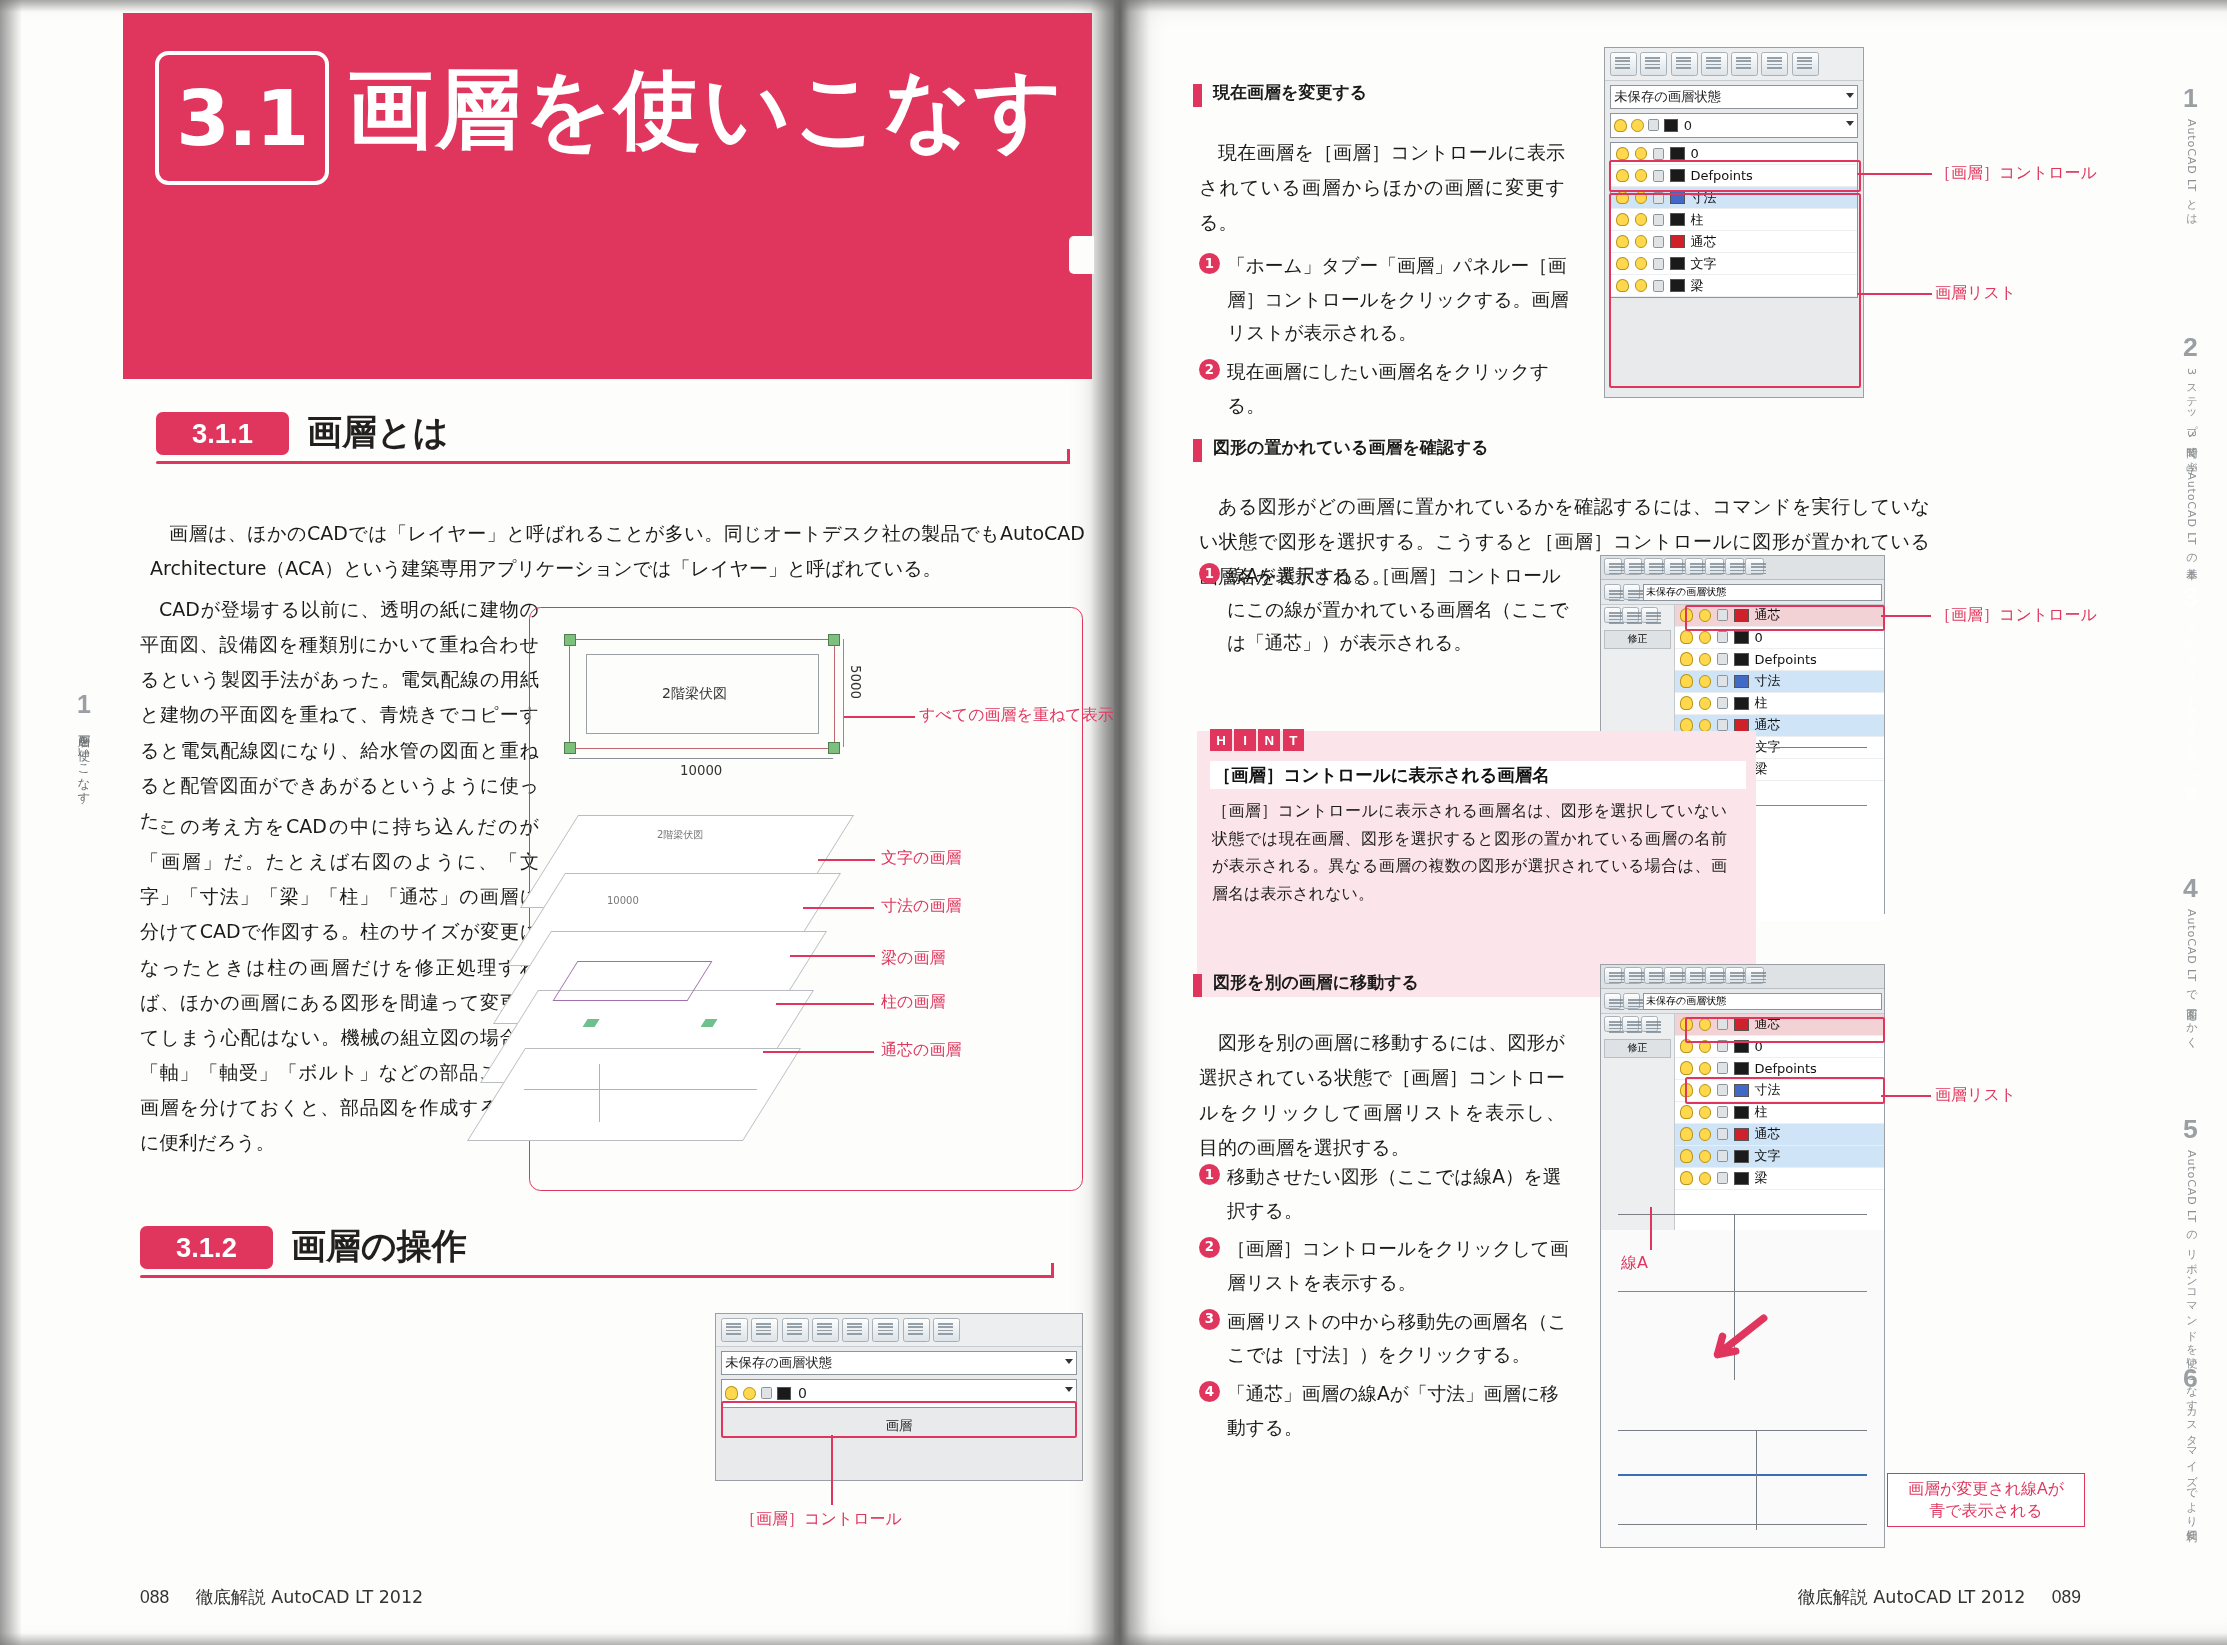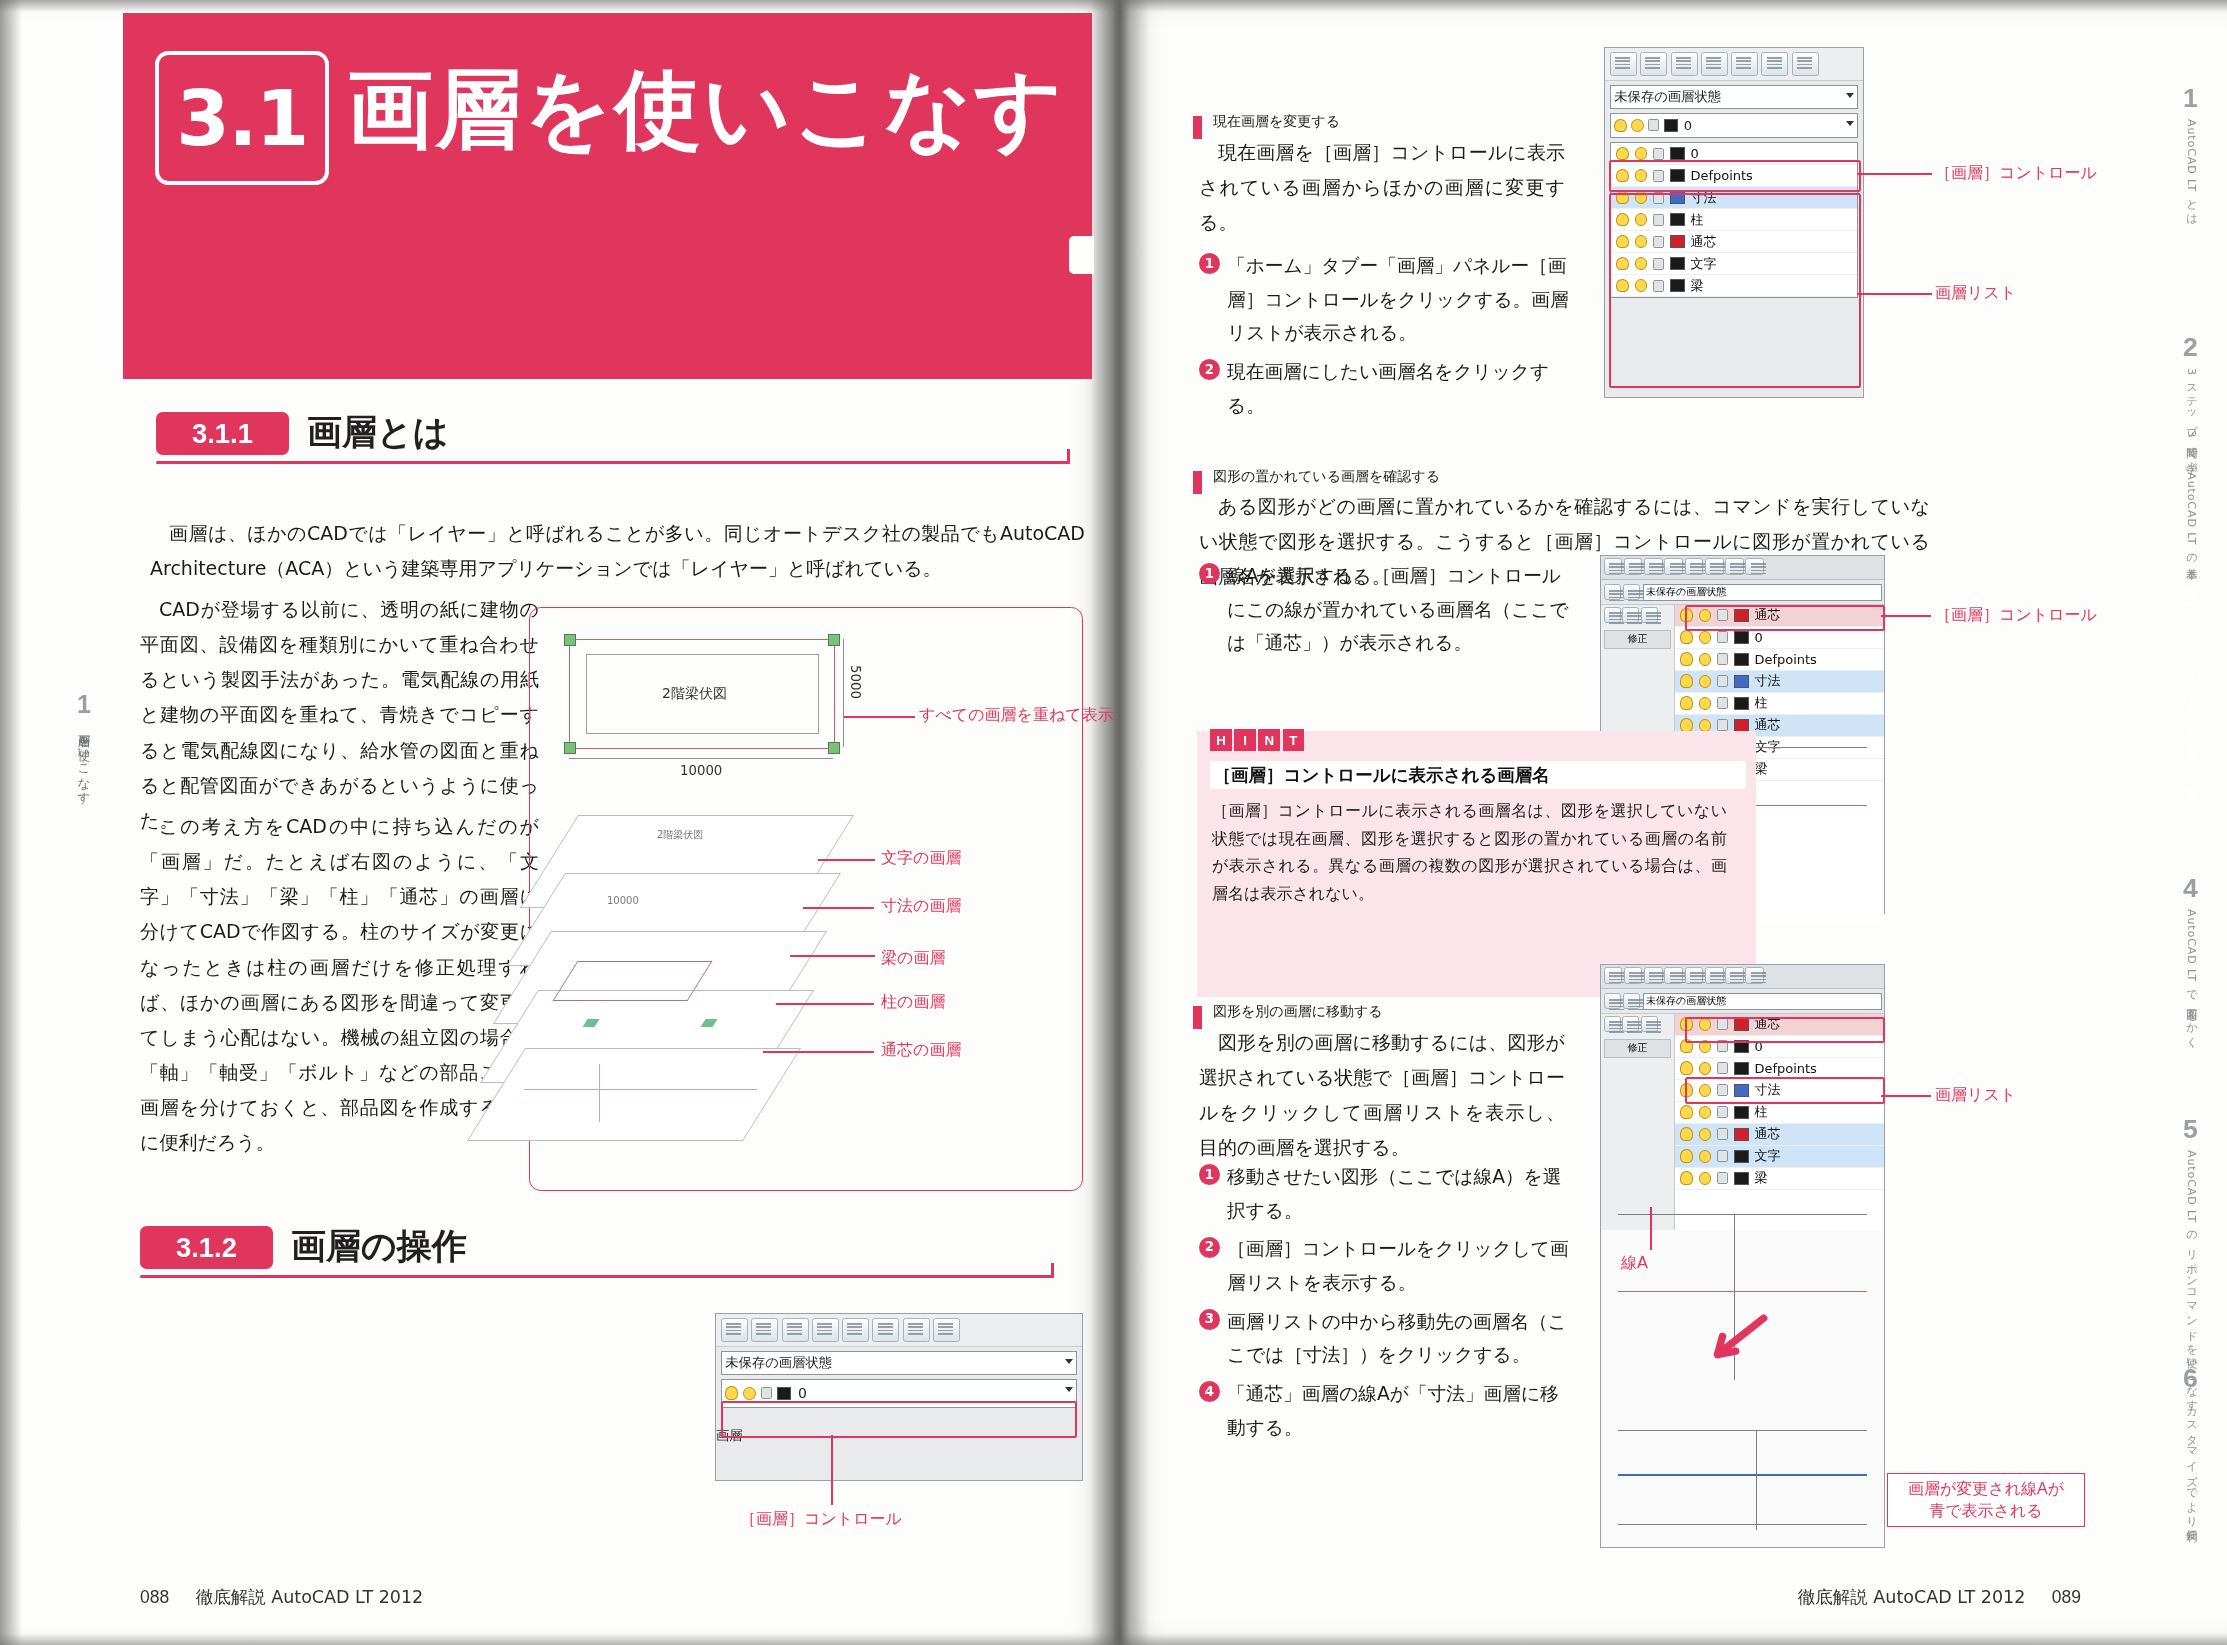--- a/index.html
+++ b/index.html
@@ -40,21 +40,21 @@
       display:flex;align-items:center;justify-content:center;color:#fff;font-size:27.4px;font-weight:bold;}
   .sechead .sectxt{position:absolute;left:151px;top:0;font-size:35px;font-weight:bold;color:#231f20;}
   .sechead .ruleline{position:absolute;left:0;top:52px;width:914px;height:3.3px;background:#e0365e;border-radius:1.7px;}
   .sechead .ruleline:after{content:"";position:absolute;right:0;top:-11.6px;width:3.3px;height:15px;background:#e0365e;}
 
   
   .body-col{position:absolute;font-size:19px;line-height:1.85;color:#1b1b1b;text-align:justify;}
   .ind{text-indent:1em;}
 
   
-  .subhead{position:absolute;font-size:14px;font-weight:normal;color:#1b1b1b;margin-top:32px;}
+  .subhead{position:absolute;font-size:17px;font-weight:bold;color:#1b1b1b;}
   .subhead:before{content:"";position:absolute;left:-20px;top:2.5px;width:9.1px;height:23px;background:#e0365e;}
 
   
   .numlist{position:absolute;font-size:18.7px;line-height:1.8;color:#1b1b1b;}
   .numlist .row{position:relative;padding-left:28px;margin-bottom:5px;}
   .numlist .cir{position:absolute;left:0;top:4.2px;width:21px;height:21px;border-radius:50%;background:#e0365e;color:#fff;
       font-size:13.3px;display:flex;align-items:center;justify-content:center;font-weight:bold;}
 
   
   .panel{position:absolute;background:#e9eaec;border:0.8px solid #9aa0a6;}
@@ -216,21 +216,21 @@
       <span class="caret"></span>
     </div>
     <div class="combo" style="height:26.6px;">
       <span class="bulb"></span>
       <span class="sun" style="margin-left:5px;"></span>
       <span class="lock" style="margin-left:5px;"></span>
       <span class="swatch" style="margin-left:5px;background:#1a1a1a;"></span>
       <span class="jp" style="margin-left:6.6px;font-size:14px;">0</span>
       <span class="caret"></span>
     </div>
-    <div class="jp" style="font-size:13.3px;color:#222;margin-top:19px;">画層</div>
+    <div class="jp" style="text-align:center;font-size:13.3px;color:#222;margin-top:9px;">画層</div>
   </div>
   <div class="redbox" style="left:721px;top:1401px;width:352px;height:33px;"></div>
   <div class="calloutline" style="left:831px;top:1435px;width:1.7px;height:70px;"></div>
   <div class="callout jp" style="left:740px;top:1509px;">［画層］コントロール</div>
 
   <div class="folio" style="left:140px;">
     <span>088</span>
     <span class="jp" style="margin-left:21.6px;">徹底解説 AutoCAD LT 2012</span>
   </div>
 

